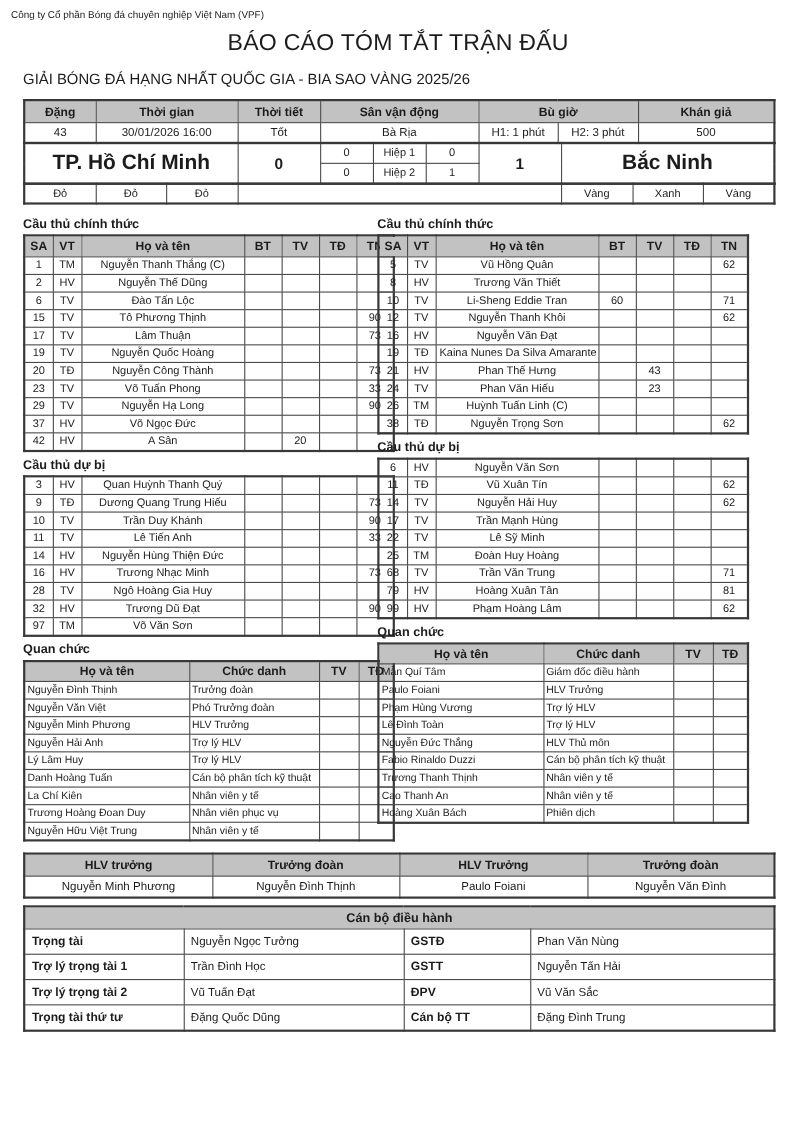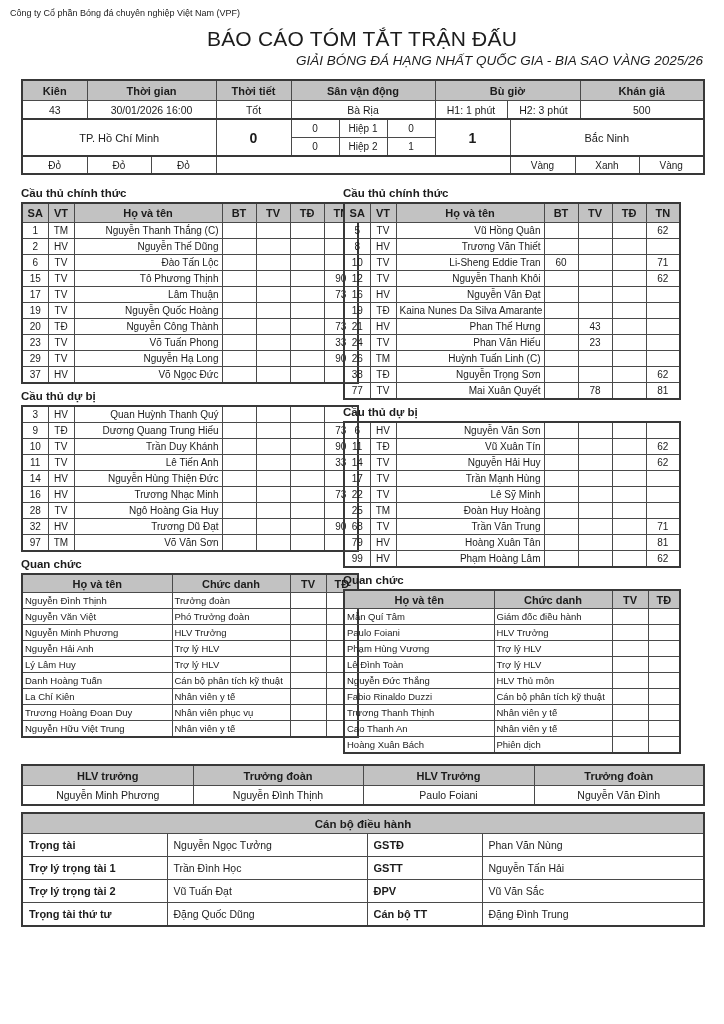--- a/index.html
+++ b/index.html
@@ -3,38 +3,38 @@
 <meta charset="utf-8">
 <style>
   html,body{margin:0;padding:0;}
   body{
     width:724px;height:1024px;overflow:hidden;background:#fff;
     font-family:"Liberation Sans",sans-serif;color:#1c1c1c;
   }
   .doc{width:682px;padding:6px 21px 0 21px;}
   .org{font-size:9px;margin:2px 0 2px -11px;color:#222;}
   .title{text-align:center;font-weight:normal;font-size:21px;margin:9px 0 0;letter-spacing:.2px;}
-  .subtitle{text-align:right;font-size:13.5px;margin:2px 0 11px;font-style:italic;}
+  .subtitle{text-align:left;font-size:13.5px;margin:13px 0 11px;}
   table.t{border-collapse:collapse;table-layout:fixed;width:682px;border:2px solid #383838;}
   .t th,.t td{border:1px solid #4a4a4a;padding:0 3px;overflow:hidden;white-space:nowrap;
               font-size:10.5px;text-align:center;font-weight:normal;}
   .t th{background:#c2c2c2;font-weight:bold;font-size:11px;}
   .info th{height:19px;} .info td{height:17px;}
   .score{margin-top:-2px;} .kit{margin-top:-2px;}
-  .score .team{font-weight:normal;font-size:11px;}
+  .score .team{font-weight:bold;font-size:19px;}
   .score .total{font-weight:bold;font-size:14px;}
   .score .half{height:17px;font-size:10px;}
   .kit td{height:16px;font-size:10px;}
   .cols{display:flex;gap:10px;margin-top:6px;}
   .col{width:312px;}
   .col table.t{width:336px;}
   .sec{font-weight:bold;font-size:11.5px;margin:6px 0 3px;}
   .players th{height:18px;}
   .players td{height:15px;font-size:10px;}
-  .players td.nm{text-align:right;}
+  .players td.nm{text-align:center;}
   .offs th{height:17px;}
   .offs td{height:15px;font-size:9.5px;text-align:left;padding:0 2px;}
   .coach{margin-top:10px;}
   .coach th{height:19px;}
   .coach td{height:18px;font-size:10.5px;}
   .exec{margin-top:6px;}
   .exec th{height:19px;font-size:11.5px;}
   .exec td{height:22px;font-size:10.5px;text-align:left;padding-left:6px;}
   .exec td.lbl{font-weight:bold;font-size:11px;}
 </style>
@@ -52,21 +52,21 @@
         <col style="width:65px">
         <col style="width:129px">
         <col style="width:75px">
         <col style="width:144px">
         <col style="width:72px">
         <col style="width:73px">
         <col style="width:124px">
       </colgroup>
     <tbody>
         <tr>
-      <th>Kiên</th>
+      <th>Đặng</th>
       <th>Thời gian</th>
       <th>Thời tiết</th>
       <th>Sân vận động</th>
       <th colspan="2">Bù giờ</th>
       <th>Khán giả</th>
     </tr>
     <tr>
       <td>43</td>
       <td>30/01/2026 16:00</td>
       <td>Tốt</td>
@@ -239,20 +239,29 @@
           </tr>
             <tr>
             <td>37</td>
             <td>HV</td>
             <td class="nm">Võ Ngọc Đức</td>
             <td></td>
             <td></td>
             <td></td>
             <td></td>
           </tr>
+            <tr>
+            <td>42</td>
+            <td>HV</td>
+            <td class="nm">A Sân</td>
+            <td></td>
+            <td>20</td>
+            <td></td>
+            <td></td>
+          </tr>
           </tbody>
       </table>
 
       <div class="sec">Cầu thủ dự bị</div>
       <table class="t players">
         <colgroup>
             <col style="width:26px">
             <col style="width:26px">
             <col style="width:148px">
             <col style="width:34px">
@@ -529,29 +538,20 @@
             <td></td>
           </tr>
             <tr>
             <td>38</td>
             <td>TĐ</td>
             <td class="nm">Nguyễn Trọng Sơn</td>
             <td></td>
             <td></td>
             <td></td>
             <td>62</td>
-          </tr>
-            <tr>
-            <td>77</td>
-            <td>TV</td>
-            <td class="nm">Mai Xuân Quyết</td>
-            <td></td>
-            <td>78</td>
-            <td></td>
-            <td>81</td>
           </tr>
           </tbody>
       </table>
 
       <div class="sec">Cầu thủ dự bị</div>
       <table class="t players">
         <colgroup>
             <col style="width:26px">
             <col style="width:26px">
             <col style="width:148px">

